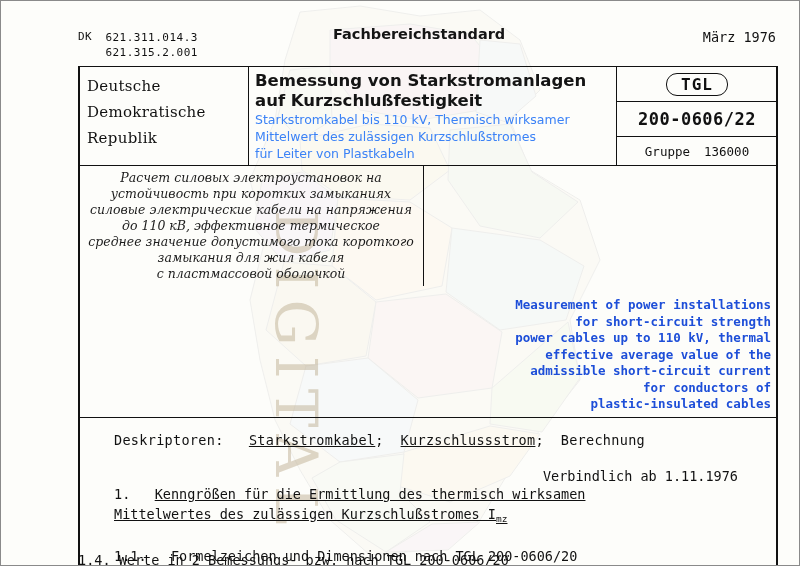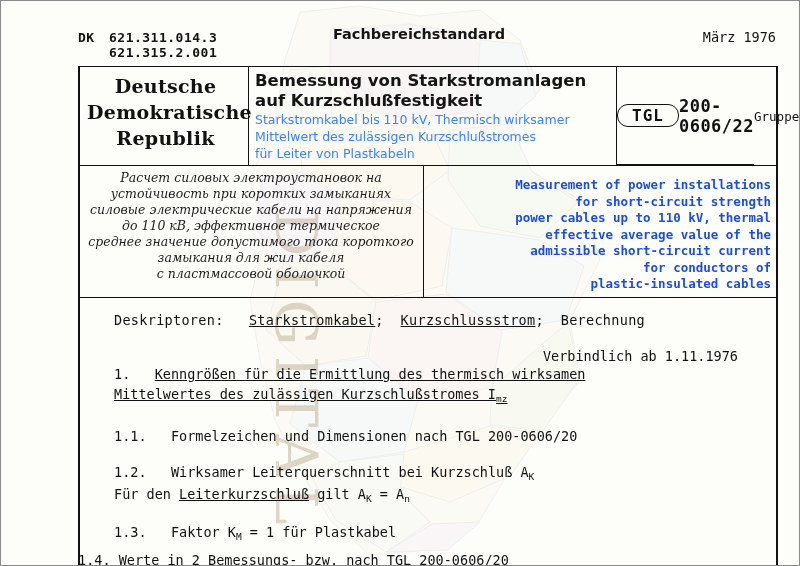--- a/index.html
+++ b/index.html
@@ -49,23 +49,22 @@
 
   .topline {
     position: relative;
     height: 40px;
     font-size: 13px;
   }
   .dk {
     position: absolute;
     left: 0;
     top: 4px;
-    font-size: 13px;
+    font-size: 11px;
     letter-spacing: 0.5px;
-    font-weight: bold;
   }
   .dk .lbl { margin-right: 6px; }
   .dk-nums {
     display: inline-block;
     vertical-align: top;
   }
   .dk-nums div { line-height: 15px; }
   .fbs {
     position: absolute;
     left: 255px;
@@ -91,25 +90,24 @@
     border-bottom: 1.6px solid #111;
   }
   .head-left {
     width: 170px;
     border-right: 1.6px solid #111;
     padding: 6px 4px 4px 8px;
     box-sizing: border-box;
   }
   .head-left div {
     font-family: "DejaVu Serif", serif;
-    font-weight: bold;
-    font-size: 19px;
+    font-weight: normal;
+    font-size: 15px;
     line-height: 26px;
     letter-spacing: 0.3px;
-    text-align: center;
   }
   .head-mid {
     flex: 1;
     border-right: 1.6px solid #111;
     text-align: left;
     padding: 4px 6px 3px 6px;
     box-sizing: border-box;
   }
   .title1 {
     font-family: "DejaVu Sans", sans-serif;
@@ -121,21 +119,22 @@
   .title2 {
     font-family: "DejaVu Sans", sans-serif;
     font-size: 12.5px;
     line-height: 17px;
     color: #3b82f6;
   }
   .head-right {
     width: 160px;
     box-sizing: border-box;
     display: flex;
-    flex-direction: row;
+    flex-direction: column;
+    justify-content: flex-end;
   }
   .tgl-box {
     flex: 0 0 34px;
     display: flex;
     align-items: center;
     justify-content: center;
     border-bottom: 1.6px solid #111;
   }
   .tgl-inner {
     border: 1.5px solid #111;
@@ -161,20 +160,21 @@
     display: flex;
     align-items: center;
     justify-content: center;
     font-size: 12.5px;
   }
 
   .trans {
     display: flex;
     border-bottom: 1.6px solid #111;
     min-height: 118px;
+    flex-direction: column;
   }
   .trans-ru {
     width: 345px;
     border-right: 1.6px solid #111;
     box-sizing: border-box;
     padding: 4px 6px;
     text-align: center;
     font-family: "DejaVu Serif", serif;
     font-style: italic;
     font-size: 12.5px;

